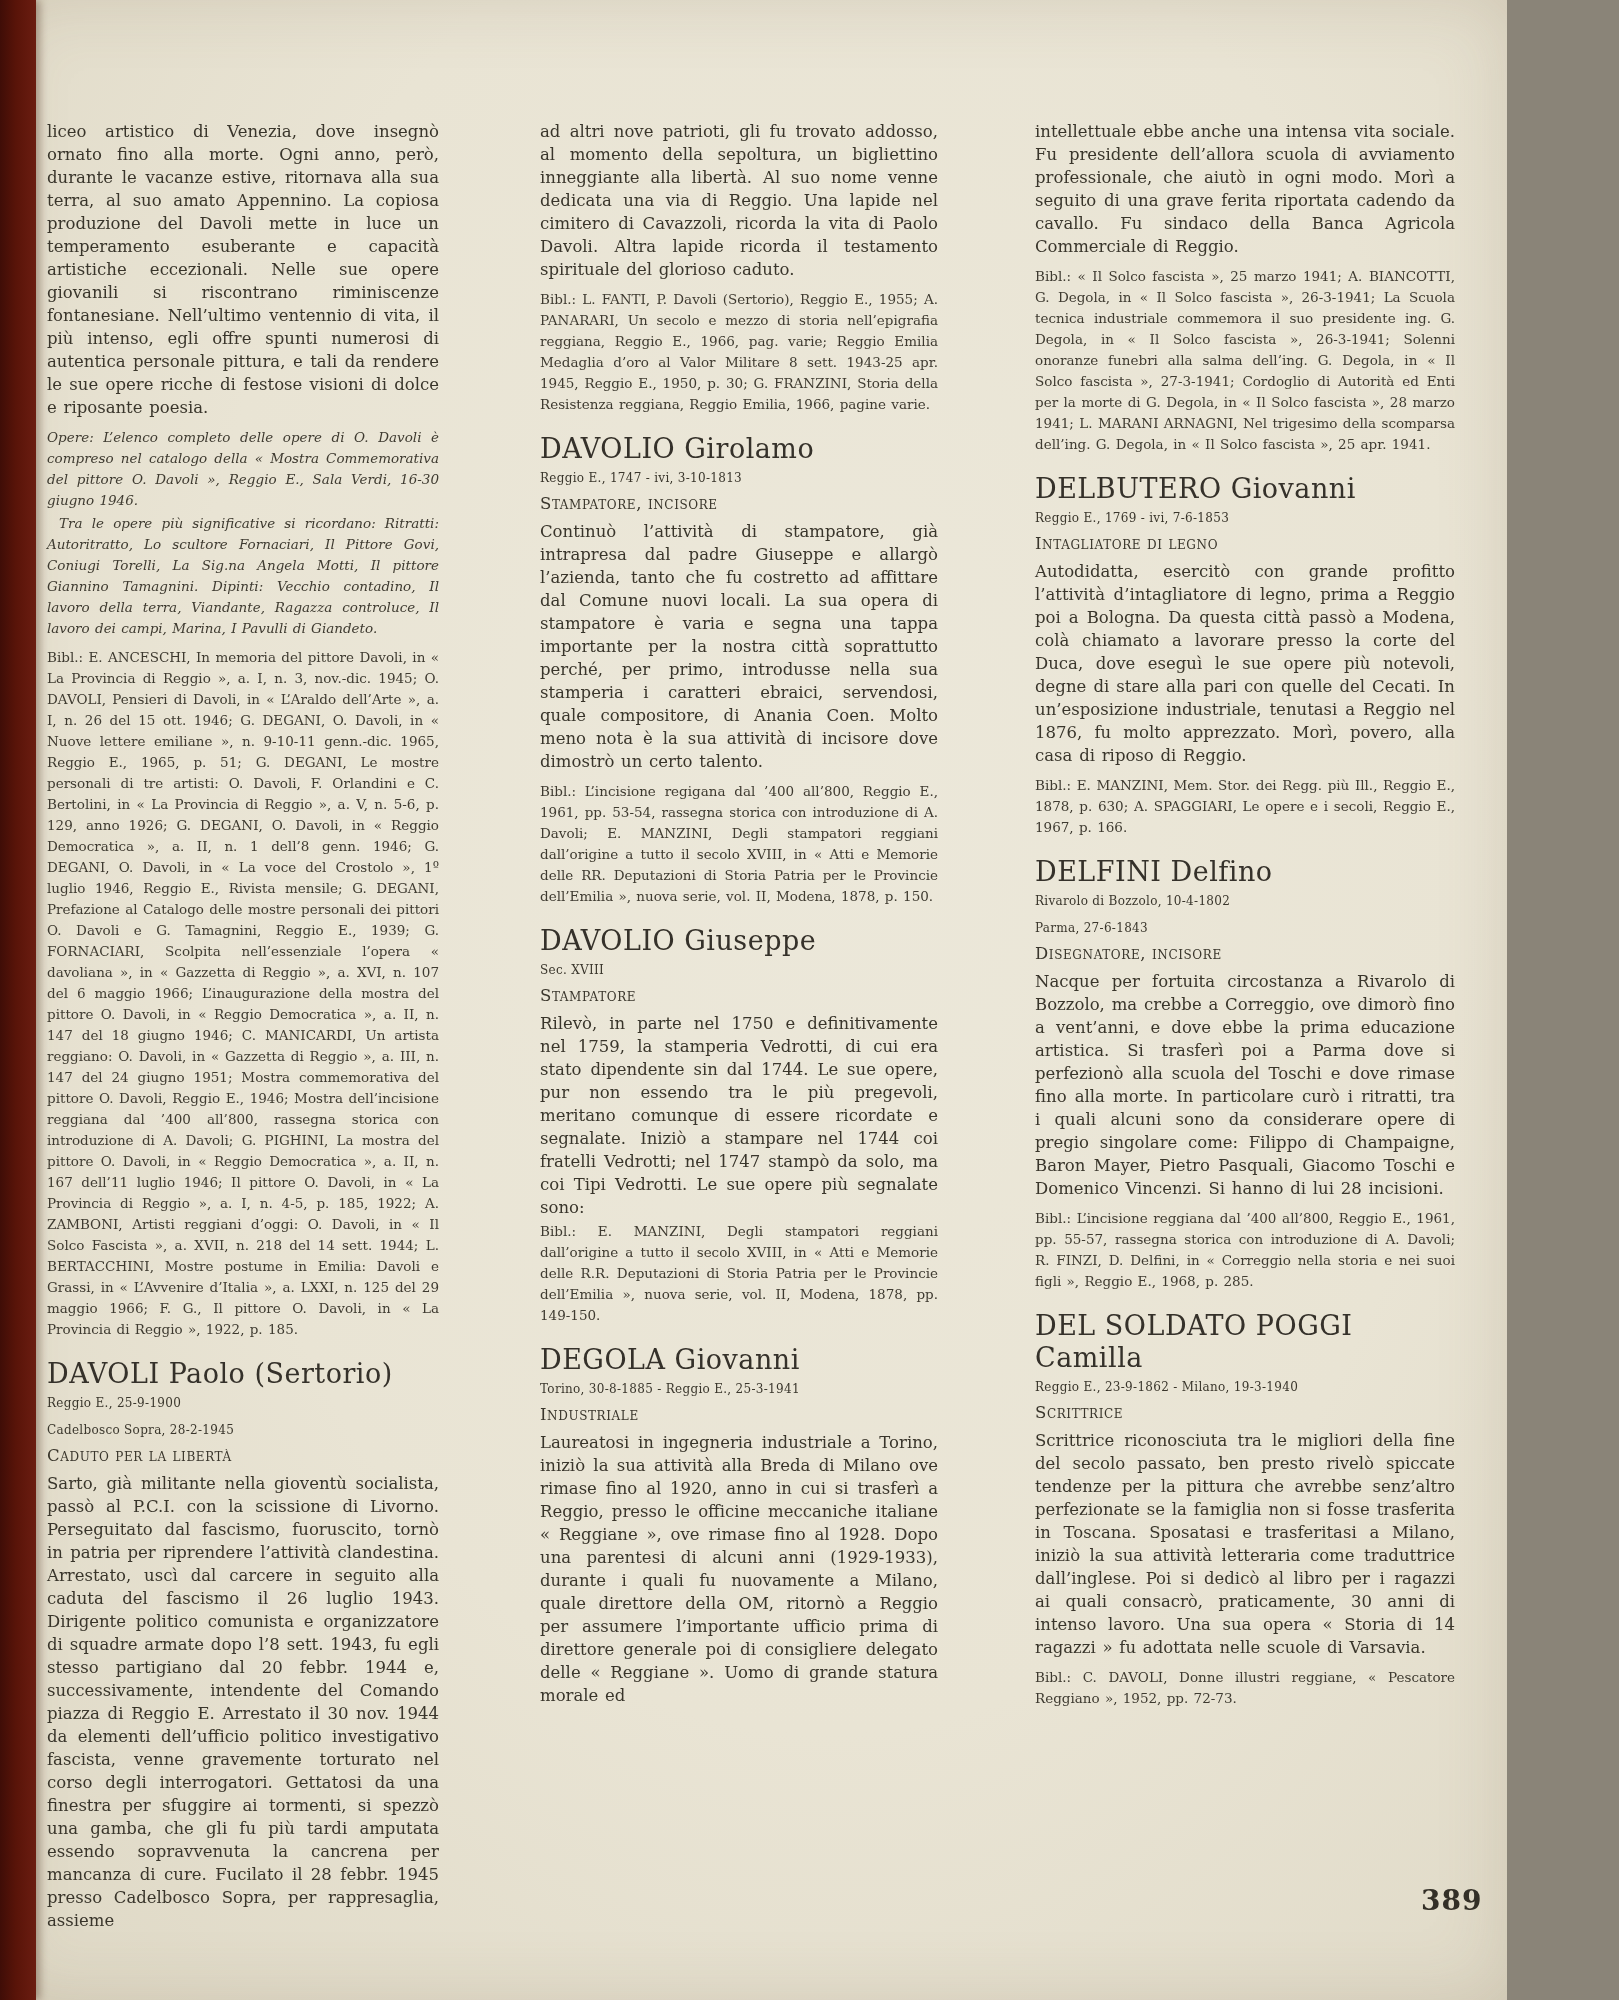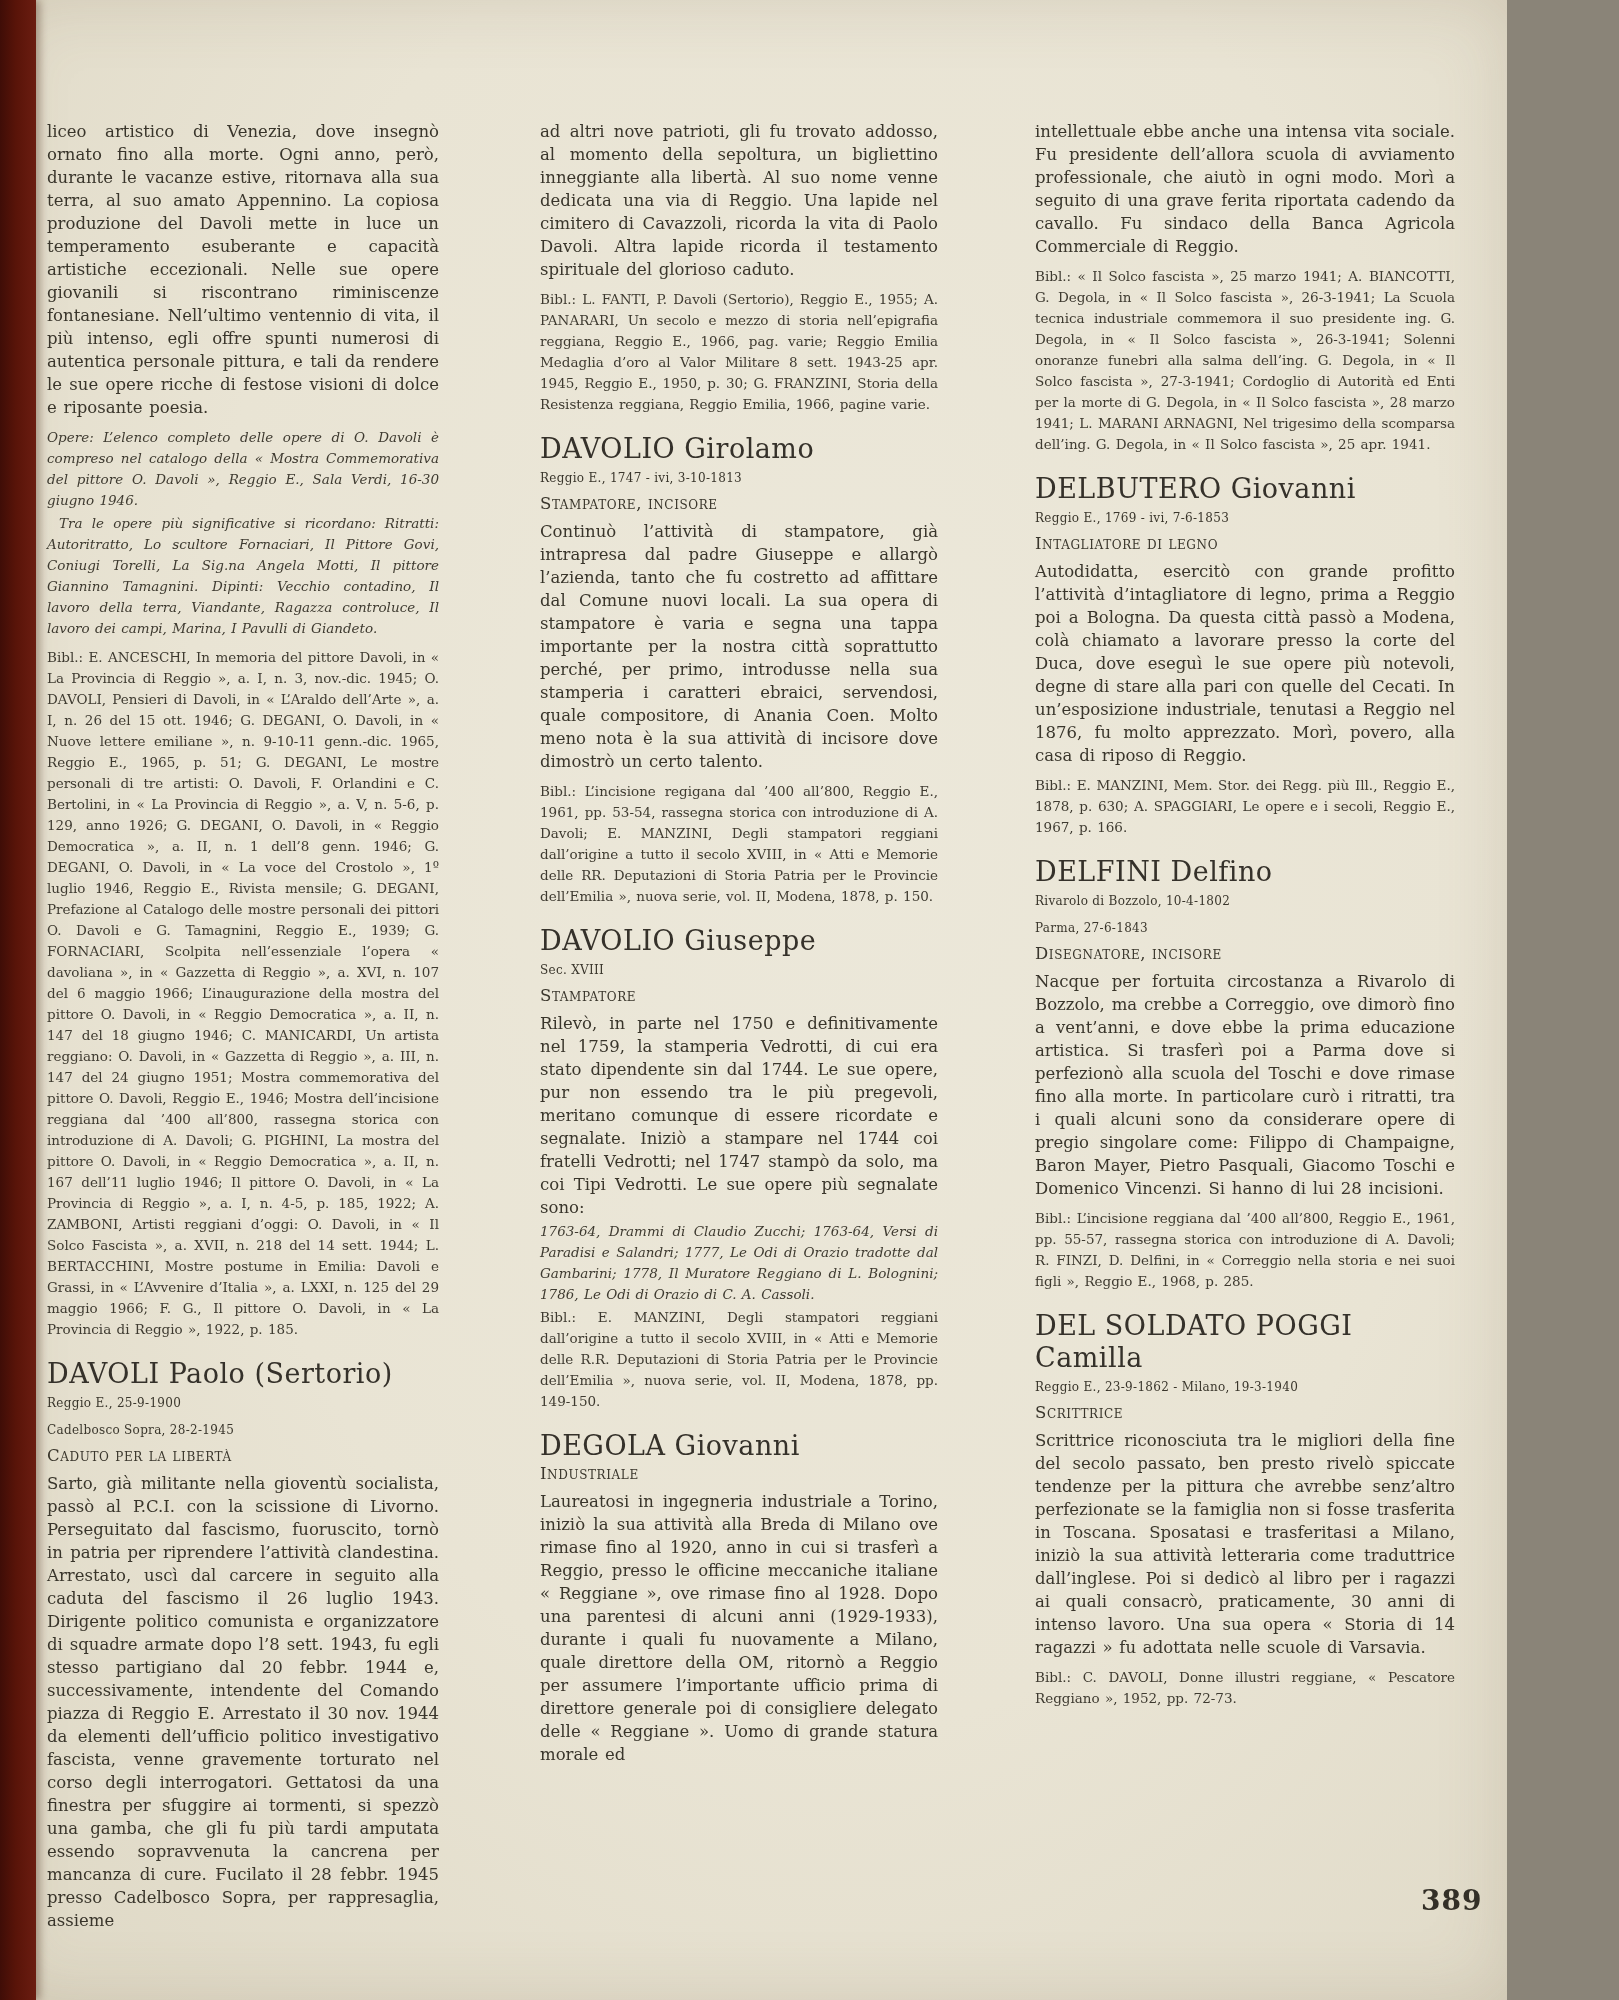--- a/index.html
+++ b/index.html
@@ -94,26 +94,26 @@
       <p class="entry-prof">Stampatore, incisore</p>
       <p class="body-para entry-body">Continuò l’attività di stampatore, già intrapresa dal padre Giuseppe e allargò l’azienda, tanto che fu costretto ad affittare dal Comune nuovi locali. La sua opera di stampatore è varia e segna una tappa importante per la nostra città soprattutto perché, per primo, introdusse nella sua stamperia i caratteri ebraici, servendosi, quale compositore, di Anania Coen. Molto meno nota è la sua attività di incisore dove dimostrò un certo talento.</p>
       <p class="small-para">Bibl.: L’incisione regigana dal ’400 all’800, Reggio E., 1961, pp. 53-54, rassegna storica con introduzione di A. Davoli; E. MANZINI, Degli stampatori reggiani dall’origine a tutto il secolo XVIII, in « Atti e Memorie delle RR. Deputazioni di Storia Patria per le Provincie dell’Emilia », nuova serie, vol. II, Modena, 1878, p. 150.</p>
     </section>
 
     <section class="entry">
       <h2 class="entry-name">DAVOLIO Giuseppe</h2>
       <p class="entry-line">Sec. XVIII</p>
       <p class="entry-prof">Stampatore</p>
       <p class="body-para entry-body">Rilevò, in parte nel 1750 e definitivamente nel 1759, la stamperia Vedrotti, di cui era stato dipendente sin dal 1744. Le sue opere, pur non essendo tra le più pregevoli, meritano comunque di essere ricordate e segnalate. Iniziò a stampare nel 1744 coi fratelli Vedrotti; nel 1747 stampò da solo, ma coi Tipi Vedrotti. Le sue opere più segnalate sono:</p>
-      <p class="small-para italic tight">1763-64, Drammi di Claudio Zucchi; 1763-64, Versi di Paradisi e Salandri; 1777, Le Odi di Orazio tradotte dal Gambarini; 1778, Il Muratore Reggiano di L. Bolognini; 1786, Le Odi di Orazio di C. A. Cassoli.</p>
       <p class="small-para tight">Bibl.: E. MANZINI, Degli stampatori reggiani dall’origine a tutto il secolo XVIII, in « Atti e Memorie delle R.R. Deputazioni di Storia Patria per le Provincie dell’Emilia », nuova serie, vol. II, Modena, 1878, pp. 149-150.</p>
     </section>
 
     <section class="entry">
       <h2 class="entry-name">DEGOLA Giovanni</h2>
+      <p class="entry-line">Torino, 30-8-1885 - Reggio E., 25-3-1941</p>
       <p class="entry-prof">Industriale</p>
       <p class="body-para entry-body">Laureatosi in ingegneria industriale a Torino, iniziò la sua attività alla Breda di Milano ove rimase fino al 1920, anno in cui si trasferì a Reggio, presso le officine meccaniche italiane « Reggiane », ove rimase fino al 1928. Dopo una parentesi di alcuni anni (1929-1933), durante i quali fu nuovamente a Milano, quale direttore della OM, ritornò a Reggio per assumere l’importante ufficio prima di direttore generale poi di consigliere delegato delle « Reggiane ». Uomo di grande statura morale ed</p>
     </section>
   </div>
 
   <div class="col col3">
     <p class="body-para">intellettuale ebbe anche una intensa vita sociale. Fu presidente dell’allora scuola di avviamento professionale, che aiutò in ogni modo. Morì a seguito di una grave ferita riportata cadendo da cavallo. Fu sindaco della Banca Agricola Commerciale di Reggio.</p>
     <p class="small-para">Bibl.: « Il Solco fascista », 25 marzo 1941; A. BIANCOTTI, G. Degola, in « Il Solco fascista », 26-3-1941; La Scuola tecnica industriale commemora il suo presidente ing. G. Degola, in « Il Solco fascista », 26-3-1941; Solenni onoranze funebri alla salma dell’ing. G. Degola, in « Il Solco fascista », 27-3-1941; Cordoglio di Autorità ed Enti per la morte di G. Degola, in « Il Solco fascista », 28 marzo 1941; L. MARANI ARNAGNI, Nel trigesimo della scomparsa dell’ing. G. Degola, in « Il Solco fascista », 25 apr. 1941.</p>
 
     <section class="entry">

